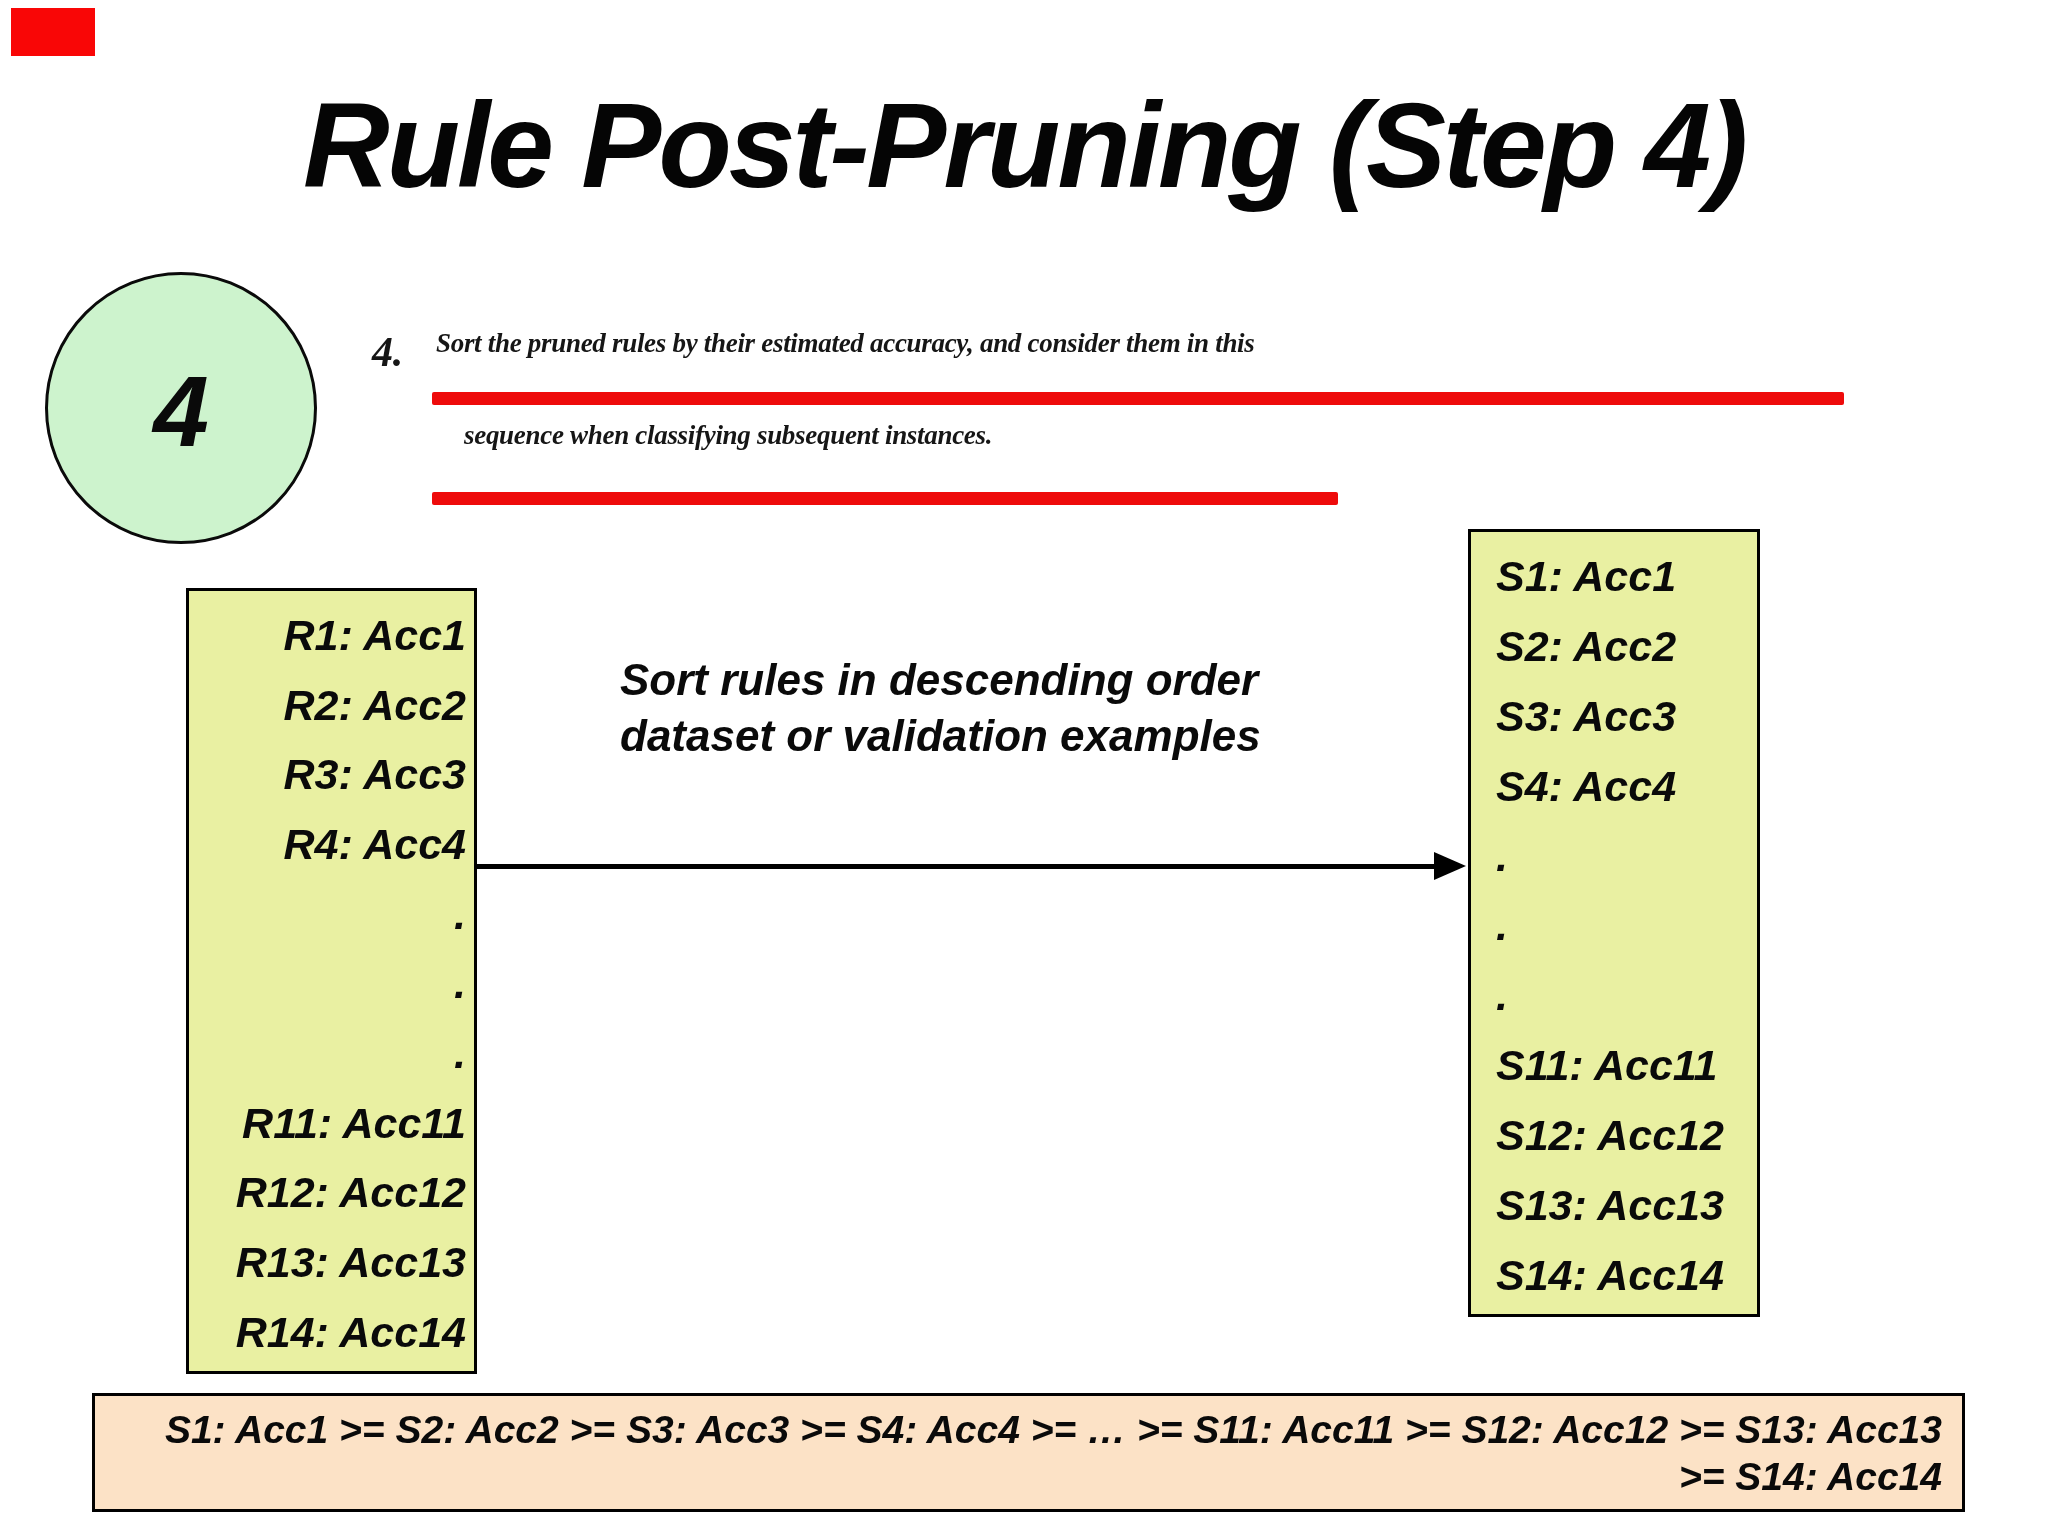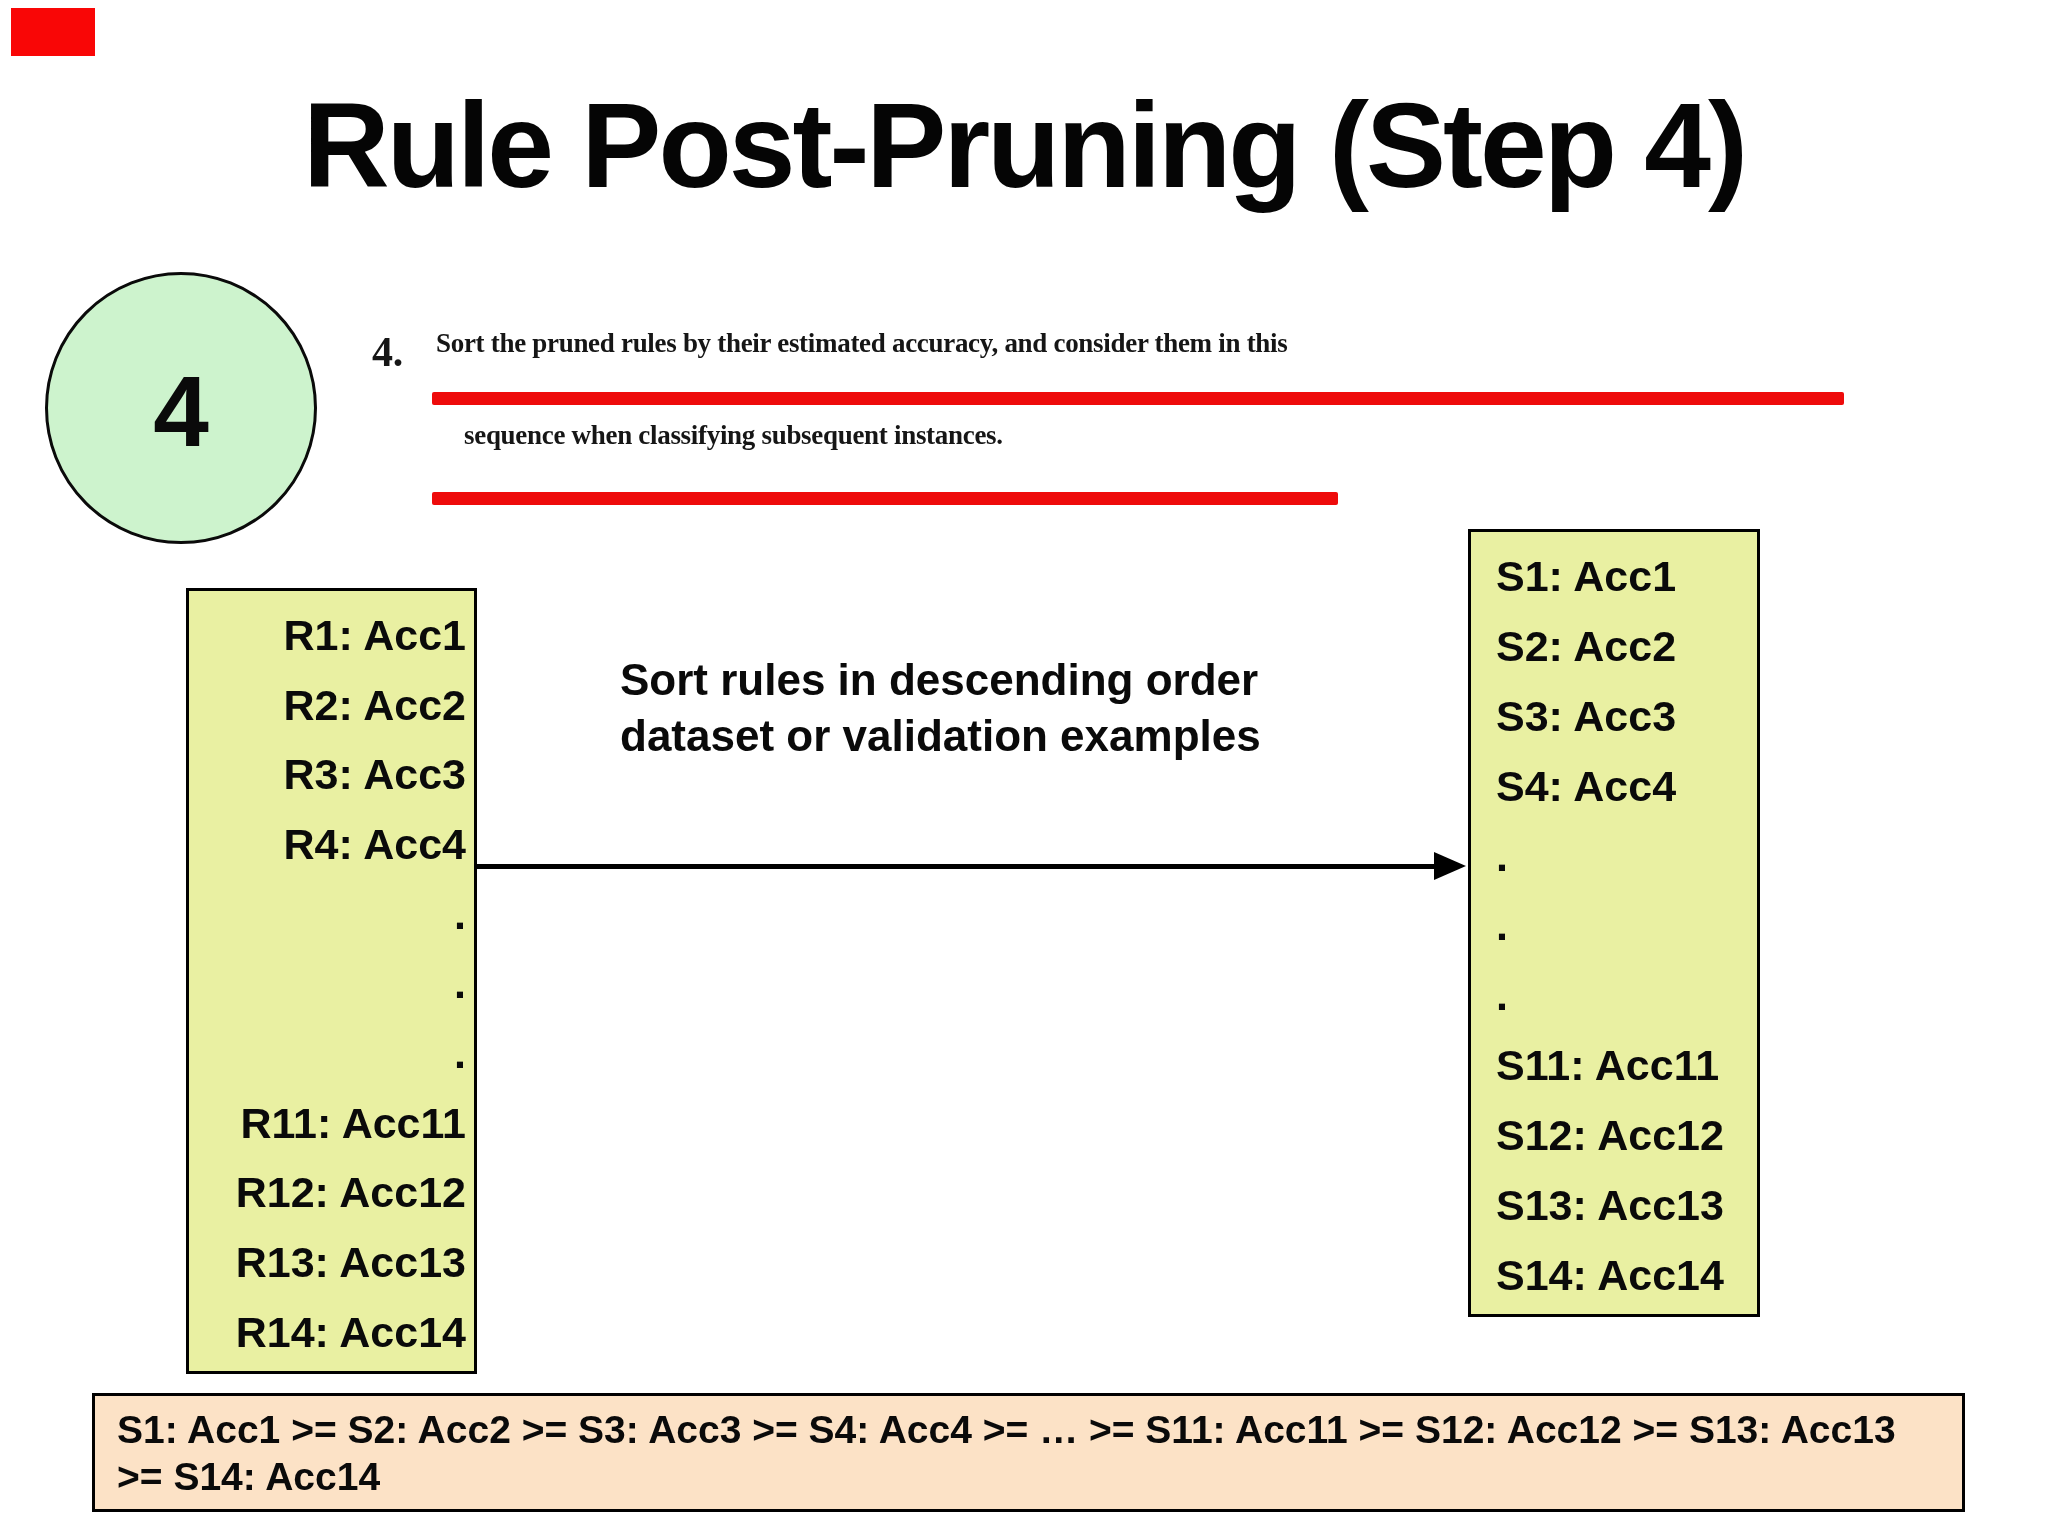--- a/index.html
+++ b/index.html
@@ -1,20 +1,20 @@
 <!DOCTYPE html>
 <html><head>
 <meta charset="utf-8">
 <style>
   html,body{margin:0;padding:0;}
   body{
     width:2048px;height:1534px;position:relative;background:#ffffff;overflow:hidden;
     font-family:"Liberation Sans","DejaVu Sans",sans-serif;color:#0a0a0a;
   }
-  .abs{position:absolute;}
+  .abs{position:absolute;font-style:italic;}
 
   
   .marker{left:11px;top:8px;width:84px;height:48px;background:#F90606;}
 
   
   .title{
     left:0;right:0;top:76px;margin:0;text-align:center;
     font-size:120px;font-weight:bold;letter-spacing:-3px;color:#050505;white-space:nowrap;
   }
 
@@ -53,21 +53,21 @@
   
   .arrow-line{left:477px;top:864px;width:962px;height:5px;background:#000;}
   .arrow-head{left:1434px;top:852px;width:0;height:0;
     border-left:32px solid #000;border-top:14px solid transparent;border-bottom:14px solid transparent;}
 
   
   .bottombox{
     left:92px;top:1393px;width:1873px;height:119px;box-sizing:border-box;
     background:#FCE2C6;border:3px solid #000;
     padding:10px 20px 0 22px;
-    font-size:39px;font-weight:bold;line-height:47px;color:#0a0a0a;
+    font-size:39px;font-weight:bold;line-height:47px;color:#0a0a0a;text-align:right;
   }
 </style>
 </head>
 <body>
 
 <div class="abs marker"></div>
 
 <h1 class="abs title">Rule Post-Pruning (Step 4)</h1>
 
 <div class="abs badge">

